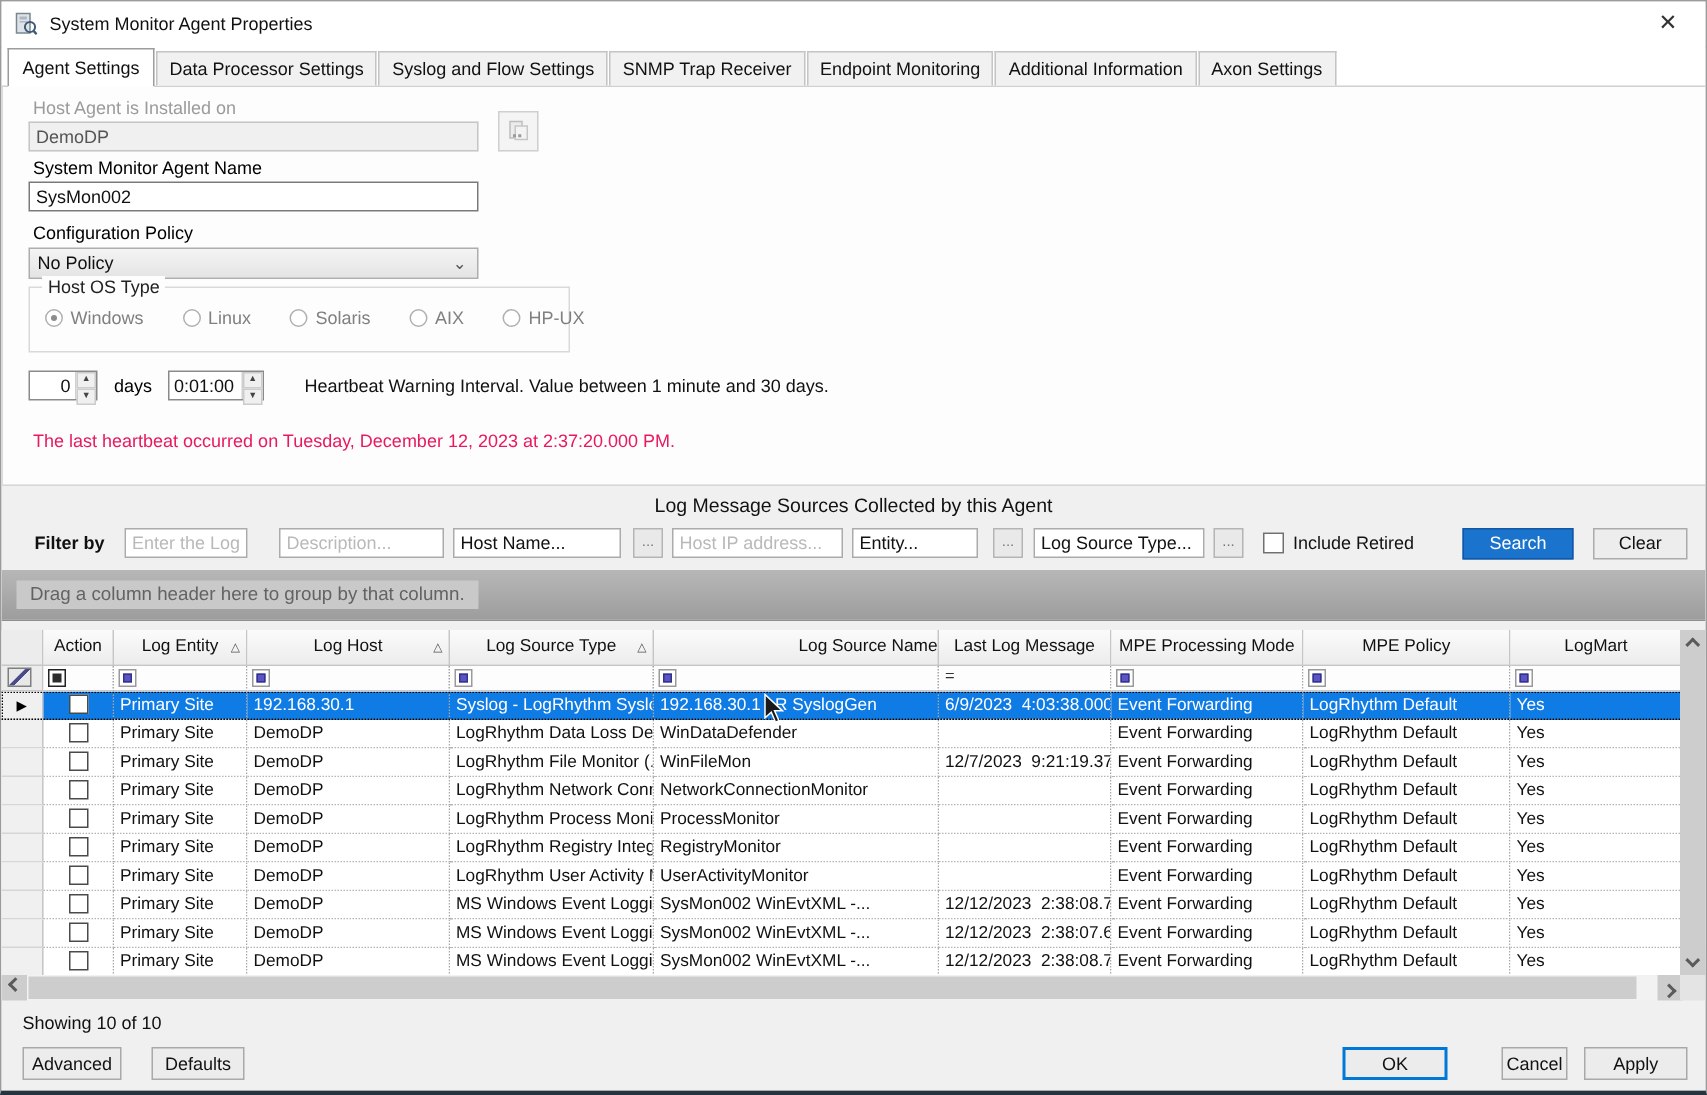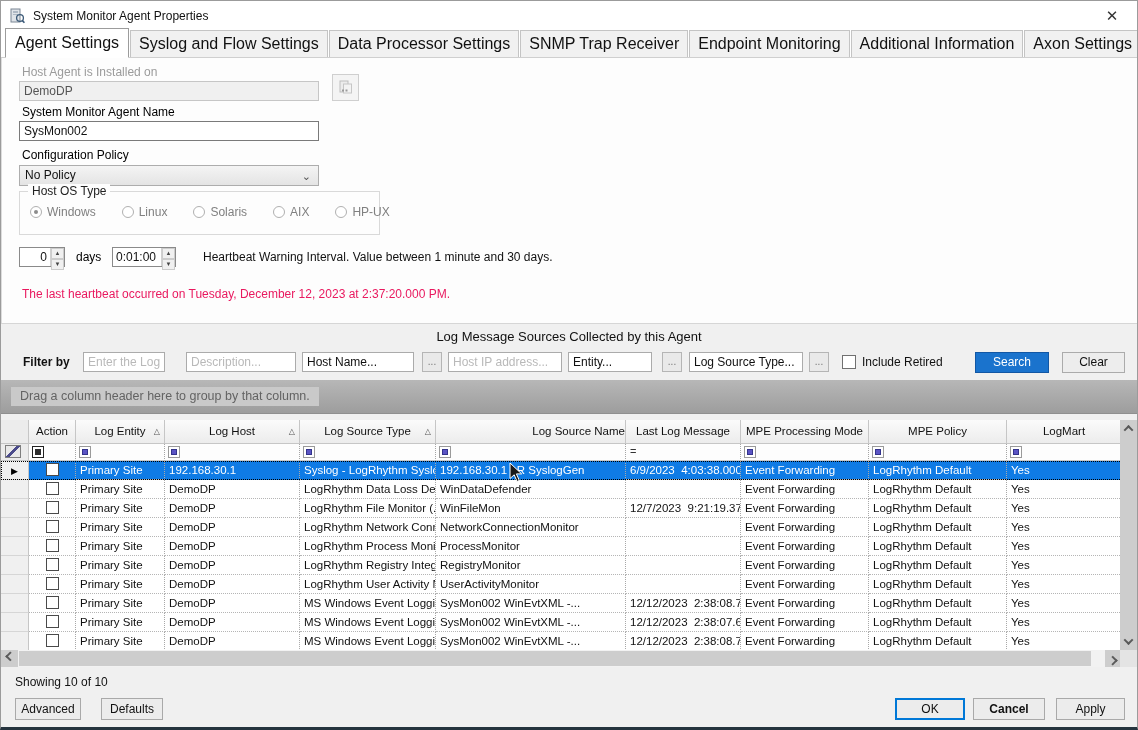--- a/index.html
+++ b/index.html
@@ -8,21 +8,21 @@
   .dialog { position:relative; width:1138px; height:730px; background:#fff;
             border:1px solid #9b9b9b; border-bottom:3px solid #25343e; overflow:hidden; }
 
   
   .titlebar { position:absolute; top:0; left:0; right:0; height:30px; display:flex; align-items:center; padding:0 8px; background:#fff; }
   .title { margin-left:8px; font-size:12px; color:#111; }
   .close-btn { margin-left:auto; width:34px; height:28px; text-align:center; line-height:28px; font-size:15px; color:#333; }
 
   
   .tabstrip { position:absolute; top:31px; left:0; right:0; height:26px; display:flex; align-items:flex-end; padding-left:4px; background:#fff; border-bottom:1px solid #cfcfcf; }
-  .tab { font-size:16px; color:#111; padding:4px 8px 4px; background:#f1f1f1; border:1px solid #c4c4c4; border-bottom:none; margin-right:1px; white-space:nowrap; }
+  .tab { font-size:12px; color:#111; padding:4px 8px 4px; background:#f1f1f1; border:1px solid #c4c4c4; border-bottom:none; margin-right:1px; white-space:nowrap; }
   .tab.active { background:#fff; border:1px solid #9c9c9c; border-bottom:1px solid #fff; margin-bottom:-1px; padding:5px 9px 5px; }
 
   
   .tabpanel { position:absolute; top:57px; left:0; right:0; height:265px; background:#fdfdfd; border-left:1px solid #dcdcdc; }
   .lbl { position:absolute; font-size:12px; color:#000000; }
   .lbl.disabled { color:#9b9b9b; }
   .tbox { position:absolute; height:20px; width:300px; font-size:12px; padding:2px 4px; border:1px solid #7a7a7a; background:#fff; color:#111; font-family:"Liberation Sans",sans-serif; }
   .tbox.disabled { background:#f0f0f0; border:1px solid #c6c6c6; color:#555; }
   .mini-btn { position:absolute; left:330px; top:16px; width:27px; height:27px; background:#f4f4f4; border:1px solid #cfcfcf; display:flex; align-items:center; justify-content:center; }
   .selbox { position:absolute; left:17px; top:107px; width:300px; height:21px; border:1px solid #adadad; background:linear-gradient(#f4f4f4,#e4e4e4); font-size:12px; color:#111; line-height:19px; padding-left:5px; }
@@ -111,22 +111,22 @@
         <circle cx="11" cy="10" r="3.4" fill="none" stroke="#3c5a78" stroke-width="1.3"></circle>
         <line x1="13.4" y1="12.6" x2="15.4" y2="14.8" stroke="#3c5a78" stroke-width="1.6"></line>
       </svg>
     </span>
     <span class="title">System Monitor Agent Properties</span>
     <span class="close-btn">✕</span>
   </div>
 
   <div class="tabstrip" id="tabstrip">
       <div class="tab active">Agent Settings</div>
+      <div class="tab">Data Processor Settings</div>
       <div class="tab">Syslog and Flow Settings</div>
-      <div class="tab">Data Processor Settings</div>
       <div class="tab">SNMP Trap Receiver</div>
       <div class="tab">Endpoint Monitoring</div>
       <div class="tab">Additional Information</div>
       <div class="tab">Axon Settings</div>
     </div>
 
   <div class="tabpanel">
     <span class="lbl disabled" style="left:20px; top:7px;">Host Agent is Installed on</span>
     <input class="tbox disabled" style="left: 17px; top: 23px;" readonly="" value="DemoDP">
     <span class="mini-btn">
@@ -398,21 +398,21 @@
           <i class="chevron right"></i>
         </span>
     </div>
     <div class="corner"></div>
 
     <div class="showing">Showing 10 of 10</div>
 
     <button class="btn" style="left:14px; width:66px;">Advanced</button>
     <button class="btn" style="left:100px; width:62px;">Defaults</button>
     <button class="btn ok" style="right:172px; width:70px;">OK</button>
-    <button class="btn" style="right:92px; width:72px;font-weight:bold;">Cancel</button>
+    <button class="btn" style="right:92px; width:44px;">Cancel</button>
     <button class="btn" style="right:12px; width:69px;">Apply</button>
   </div>
 
   <span class="cursor">
     <svg width="14" height="21" viewBox="0 0 14 21">
       <polygon points="1,1 1,16.5 5.2,12.8 8,19.5 10.3,18.4 7.4,11.9 12.7,11.9" fill="#1a1a1a" stroke="#ffffff" stroke-width="1"></polygon>
     </svg>
   </span>
 </div>
 

